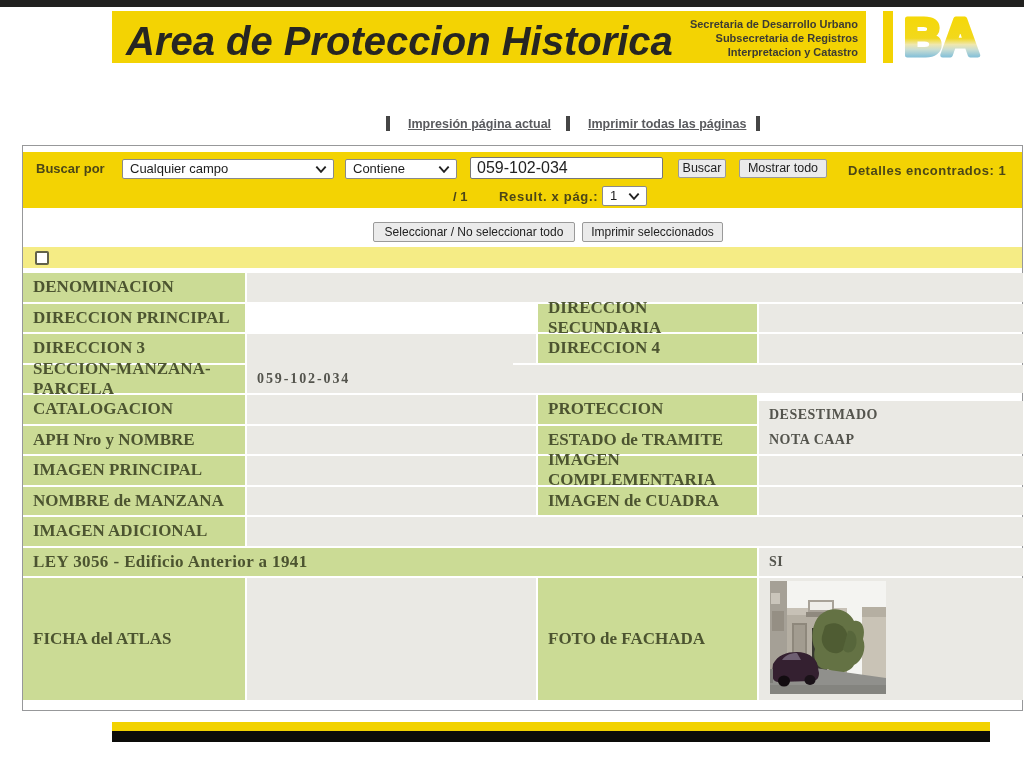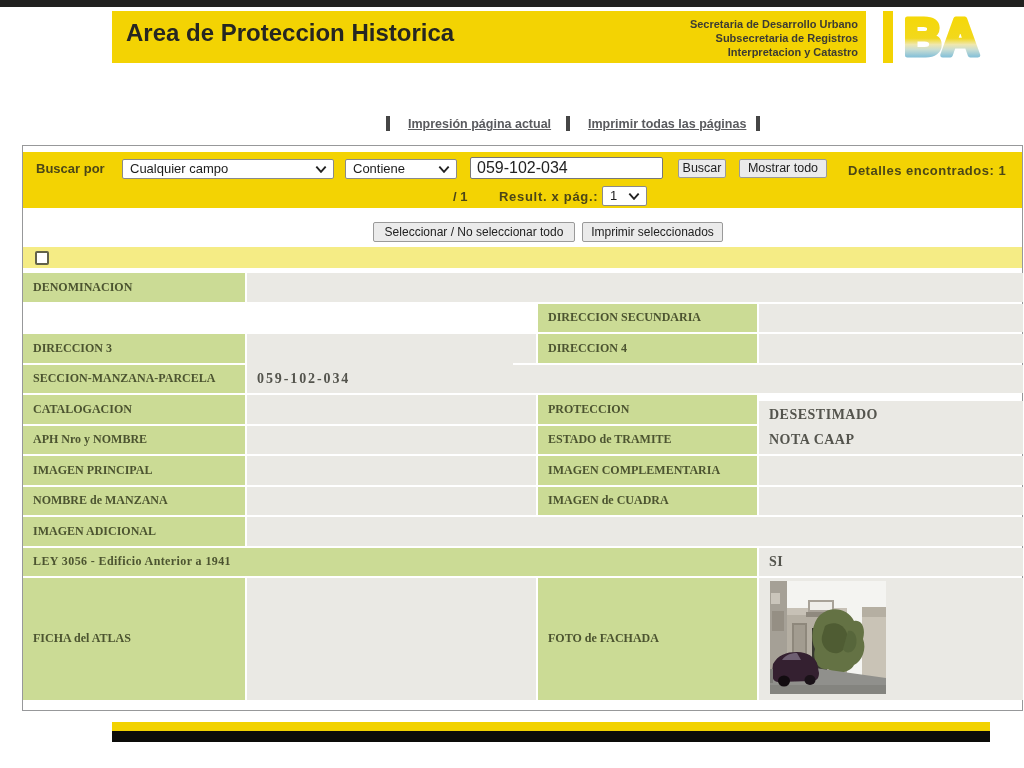--- a/index.html
+++ b/index.html
@@ -3,21 +3,21 @@
 <meta charset="utf-8">
 <style>
   * { margin:0; padding:0; box-sizing:border-box; }
   html,body { width:1024px; height:768px; background:#fff; font-family:"Liberation Sans", sans-serif; }
   #page { position:relative; width:1024px; height:768px; overflow:hidden; }
   .abs { position:absolute; }
 
   
   #topbar { left:0; top:0; width:1024px; height:7px; background:#21211f; }
   #band { left:112px; top:11px; width:754px; height:52px; background:#f3d303; }
-  #bandtitle { left:126px; top:19px; font-size:24px; font-weight:bold; color:#262622; letter-spacing:0px; }
+  #bandtitle { left:126px; top:19px; font-size:40px; font-weight:bold; color:#262622; letter-spacing:0px;font-style:italic; }
   #bandright { right:166px; top:17px; text-align:right; font-size:11px; font-weight:bold; color:#3c3b33; line-height:14px; }
   #sep { left:883px; top:11px; width:10px; height:52px; background:#f3d303; }
 
   
   .vbar { position:absolute; top:116px; width:4px; height:15px; background:#454545; }
   .plink { position:absolute; top:117px; font-size:12.5px; font-weight:bold; color:#595a5e; text-decoration:underline; }
 
   
   #container { left:22px; top:145px; width:1001px; height:566px; border:1px solid #97989a; background:#fff; }
 
@@ -26,21 +26,21 @@
   .ylabel { font-size:13px; font-weight:bold; color:#4c4717; }
   .fselect { background:#fff; border:1px solid #8a8a8a; border-radius:2px; font-size:13px; color:#1c1c1c; }
   .chev { position:absolute; right:6px; top:50%; margin-top:-3.5px; width:12px; height:7px; }
   .btn { background:#ebebeb; border:1px solid #9a9a9a; border-radius:2px; font-size:12.5px; color:#222; text-align:center; font-family:"Liberation Sans",sans-serif; }
 
   
   #cbrow { left:23px; top:247px; width:999px; height:21px; background:#f5ec85; }
   #cbox { left:35px; top:251px; width:14px; height:14px; background:#fff; border:2px solid #62624a; border-radius:2px; }
 
   
-  .glab { background:#cbdb95; font-family:"Liberation Serif", serif; font-weight:bold; font-size:12px; color:#4c5430; padding-left:10px; display:flex; align-items:center; }
+  .glab { background:#cbdb95; font-family:"Liberation Serif", serif; font-weight:bold; font-size:17px; color:#4c5430; padding-left:10px; display:flex; align-items:center; }
   .gval { background:#eae9e4; font-family:"Liberation Serif", serif; font-weight:bold; font-size:14px; color:#54544d; padding-left:10px; display:flex; align-items:center; letter-spacing:0.5px; }
 
   
   #fyellow { left:112px; top:722px; width:878px; height:9px; background:#f2d201; }
   #fblack { left:112px; top:731px; width:878px; height:11px; background:#0c0c09; }
 </style>
 </head>
 <body>
 <div id="page">
   <div class="abs" id="topbar"></div>
@@ -97,20 +97,21 @@
 
   <div class="abs btn" style="left:373px; top:222px; width:202px; height:20px; line-height:18px; font-size:12px;">Seleccionar / No seleccionar todo</div>
   <div class="abs btn" style="left:582px; top:222px; width:141px; height:20px; line-height:18px; font-size:12px;">Imprimir seleccionados</div>
 
   <div class="abs" id="cbrow"></div>
   <div class="abs" id="cbox"></div>
 
   <div class="abs glab" style="left:23px; top:273px; width:222px; height:28.5px;">DENOMINACION</div>
   <div class="abs gval" style="left:247px; top:273px; width:776px; height:28.5px;"></div>
 
+  <div class="abs glab" style="left:23px; top:303.5px; width:222px; height:28.5px;">DIRECCION PRINCIPAL</div>
   <div class="abs gval" style="left:247px; top:303.5px; width:266px; height:28.5px;margin-top:40px;">AÃ‘ASCO 2626</div>
   <div class="abs glab" style="left:538px; top:303.5px; width:219px; height:28.5px;">DIRECCION SECUNDARIA</div>
   <div class="abs gval" style="left:759px; top:303.5px; width:264px; height:28.5px;"></div>
 
   <div class="abs glab" style="left:23px; top:334px; width:222px; height:28.5px;">DIRECCION 3</div>
   <div class="abs gval" style="left:247px; top:334px; width:289px; height:28.5px;"></div>
   <div class="abs glab" style="left:538px; top:334px; width:219px; height:28.5px;">DIRECCION 4</div>
   <div class="abs gval" style="left:759px; top:334px; width:264px; height:28.5px;"></div>
 
   <div class="abs glab" style="left:23px; top:364.5px; width:222px; height:28.5px;">SECCION-MANZANA-PARCELA</div>

